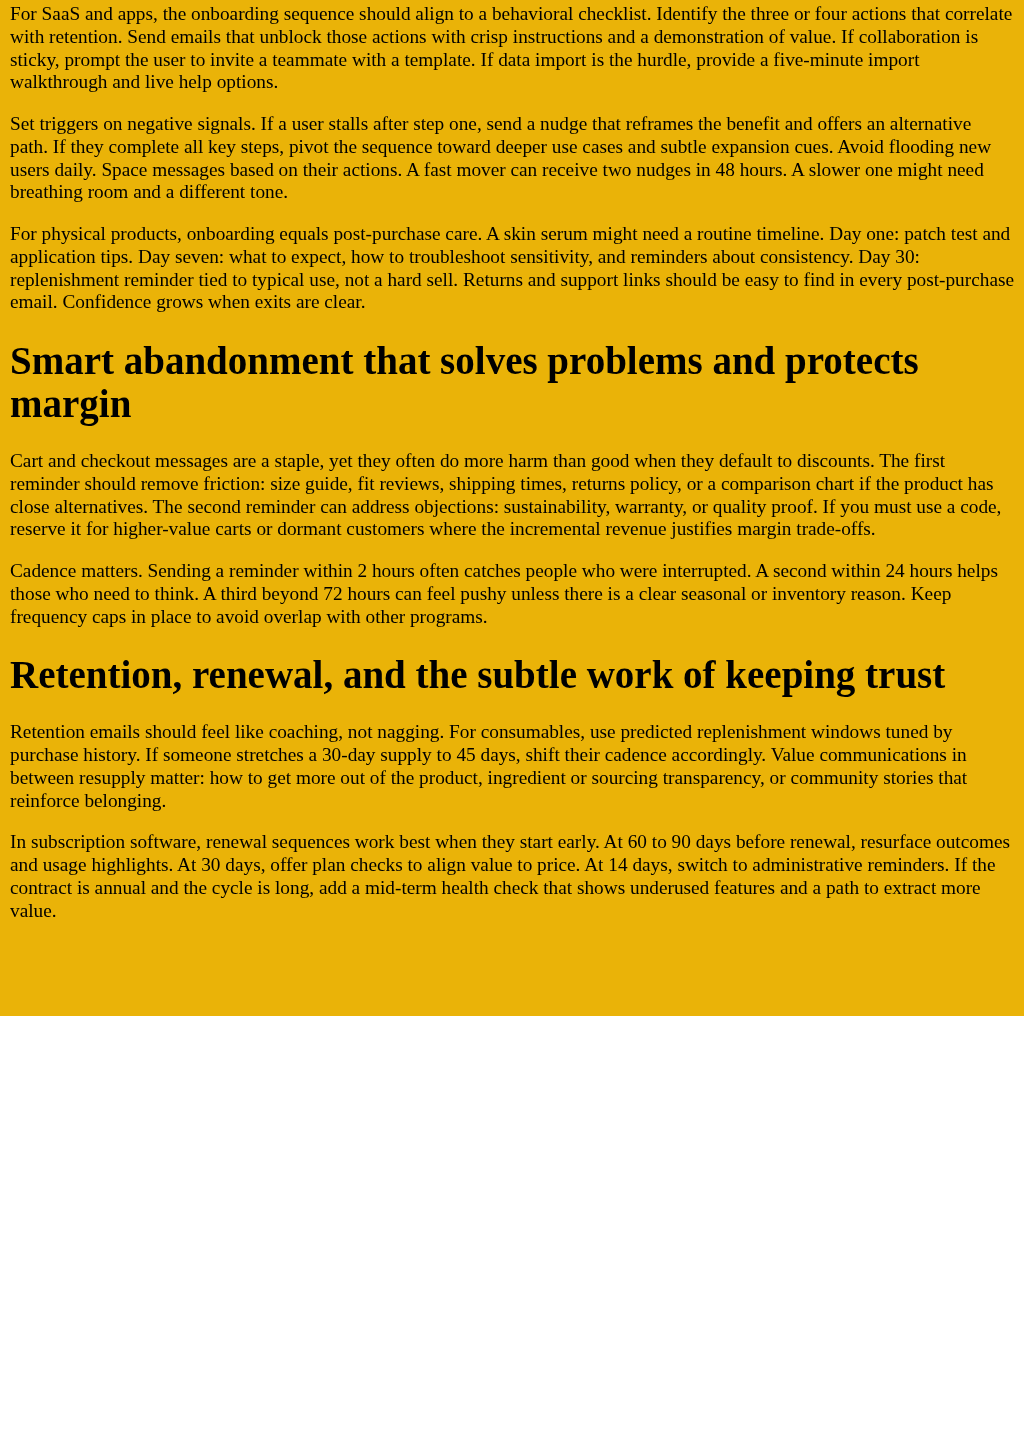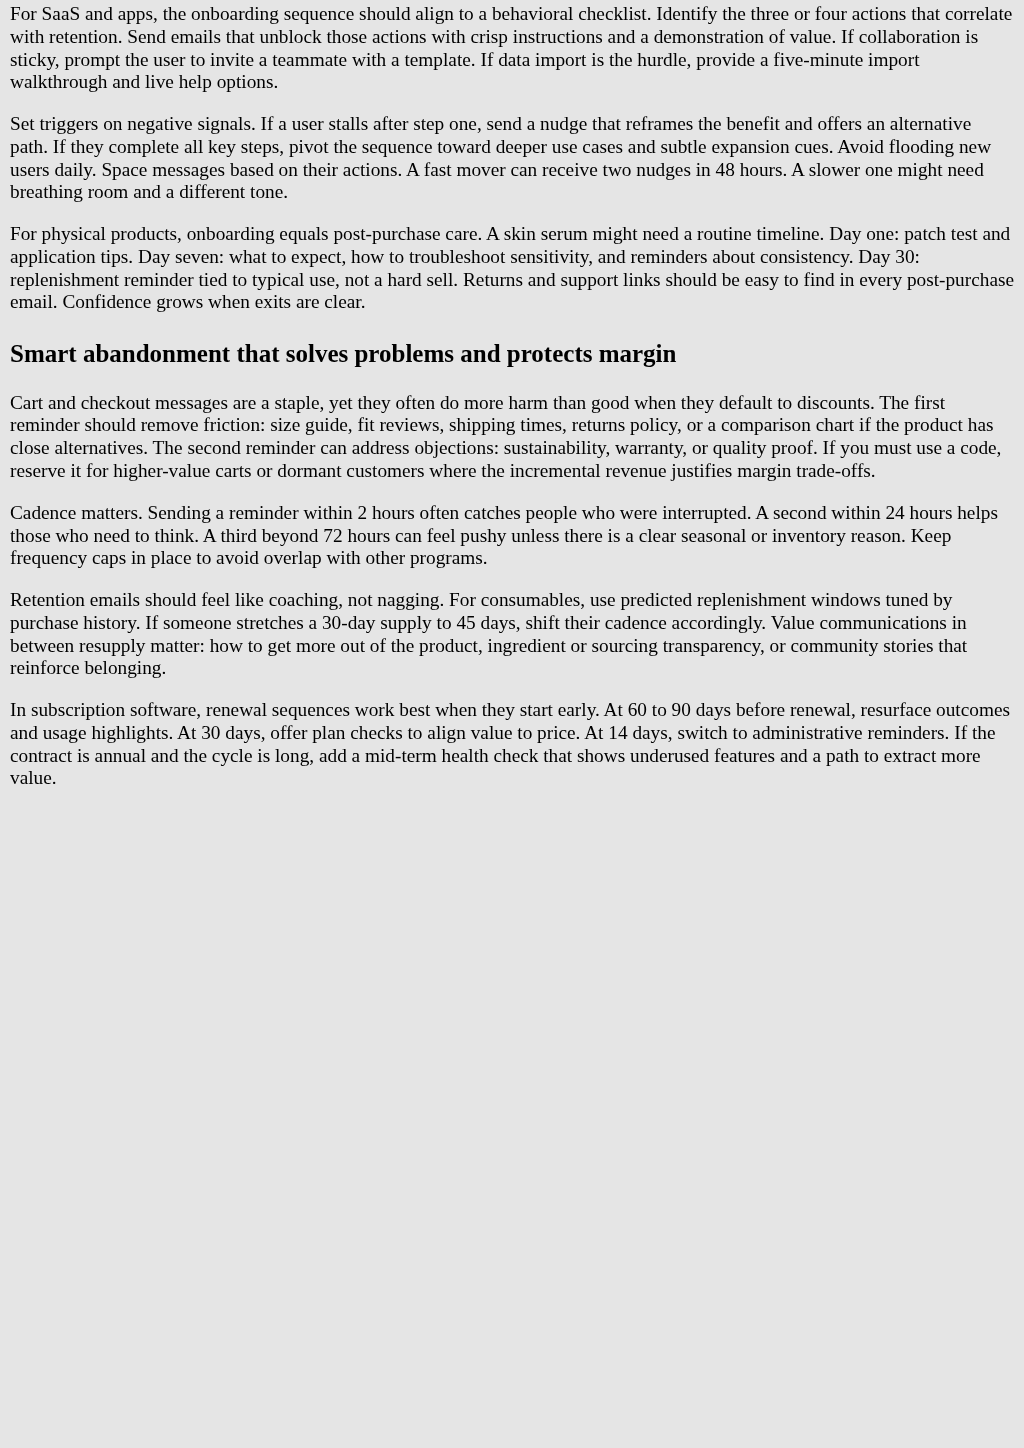--- a/index.html
+++ b/index.html
@@ -3,48 +3,49 @@
 <meta charset="utf-8">
 <style>
   html, body {
     margin: 0;
     padding: 0;
     background: #ffffff;
   }
   .page {
     position: relative;
     width: 1024px;
-    height: 1448px;
+    height: 1016px;
     box-sizing: border-box;
     padding: 3px 10px 0 10px;
-    background: #e5e5e5;
+    background: #eab308;
     color: #000000;
     font-family: "Liberation Serif", "DejaVu Serif", serif;
     font-size: 19.3px;
     line-height: 1.18;
     overflow: hidden;
   }
   .page p {
     margin: 0 0 19px 0;
     padding: 0;
   }
   .page h2 {
     margin: 26px 0 24px 0;
     padding: 0;
-    font-size: 25px;
+    font-size: 39px;
     line-height: 1.1;
     font-weight: bold;
     font-family: "Liberation Serif", "DejaVu Serif", serif;
   }
 </style>
 </head>
 <body>
 
 <div class="page">
   <p>For SaaS and apps, the onboarding sequence should align to a behavioral checklist. Identify the three or four actions that correlate with retention. Send emails that unblock those actions with crisp instructions and a demonstration of value. If collaboration is sticky, prompt the user to invite a teammate with a template. If data import is the hurdle, provide a five-minute import walkthrough and live help options.</p>
   <p>Set triggers on negative signals. If a user stalls after step one, send a nudge that reframes the benefit and offers an alternative path. If they complete all key steps, pivot the sequence toward deeper use cases and subtle expansion cues. Avoid flooding new users daily. Space messages based on their actions. A fast mover can receive two nudges in 48 hours. A slower one might need breathing room and a different tone.</p>
   <p>For physical products, onboarding equals post-purchase care. A skin serum might need a routine timeline. Day one: patch test and application tips. Day seven: what to expect, how to troubleshoot sensitivity, and reminders about consistency. Day 30: replenishment reminder tied to typical use, not a hard sell. Returns and support links should be easy to find in every post-purchase email. Confidence grows when exits are clear.</p>
   <h2>Smart abandonment that solves problems and protects margin</h2>
   <p>Cart and checkout messages are a staple, yet they often do more harm than good when they default to discounts. The first reminder should remove friction: size guide, fit reviews, shipping times, returns policy, or a comparison chart if the product has close alternatives. The second reminder can address objections: sustainability, warranty, or quality proof. If you must use a code, reserve it for higher-value carts or dormant customers where the incremental revenue justifies margin trade-offs.</p>
   <p>Cadence matters. Sending a reminder within 2 hours often catches people who were interrupted. A second within 24 hours helps those who need to think. A third beyond 72 hours can feel pushy unless there is a clear seasonal or inventory reason. Keep frequency caps in place to avoid overlap with other programs.</p>
+  <h2>Retention, renewal, and the subtle work of keeping trust</h2>
   <p>Retention emails should feel like coaching, not nagging. For consumables, use predicted replenishment windows tuned by purchase history. If someone stretches a 30-day supply to 45 days, shift their cadence accordingly. Value communications in between resupply matter: how to get more out of the product, ingredient or sourcing transparency, or community stories that reinforce belonging.</p>
   <p>In subscription software, renewal sequences work best when they start early. At 60 to 90 days before renewal, resurface outcomes and usage highlights. At 30 days, offer plan checks to align value to price. At 14 days, switch to administrative reminders. If the contract is annual and the cycle is long, add a mid-term health check that shows underused features and a path to extract more value.</p>
 </div>
 
 </body></html>

